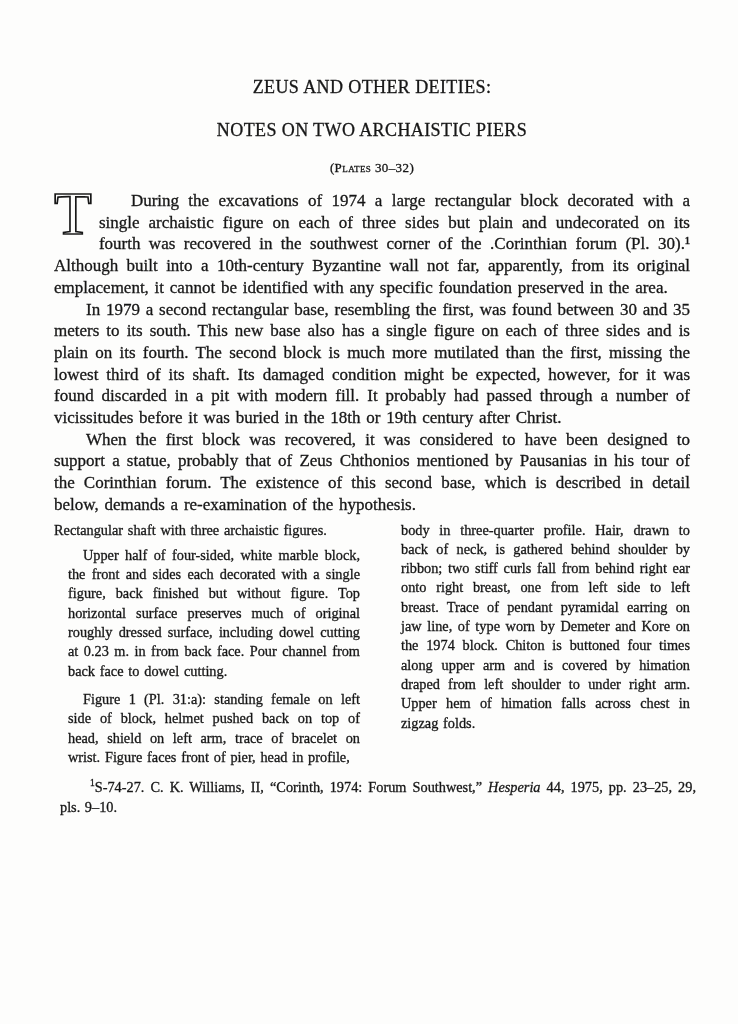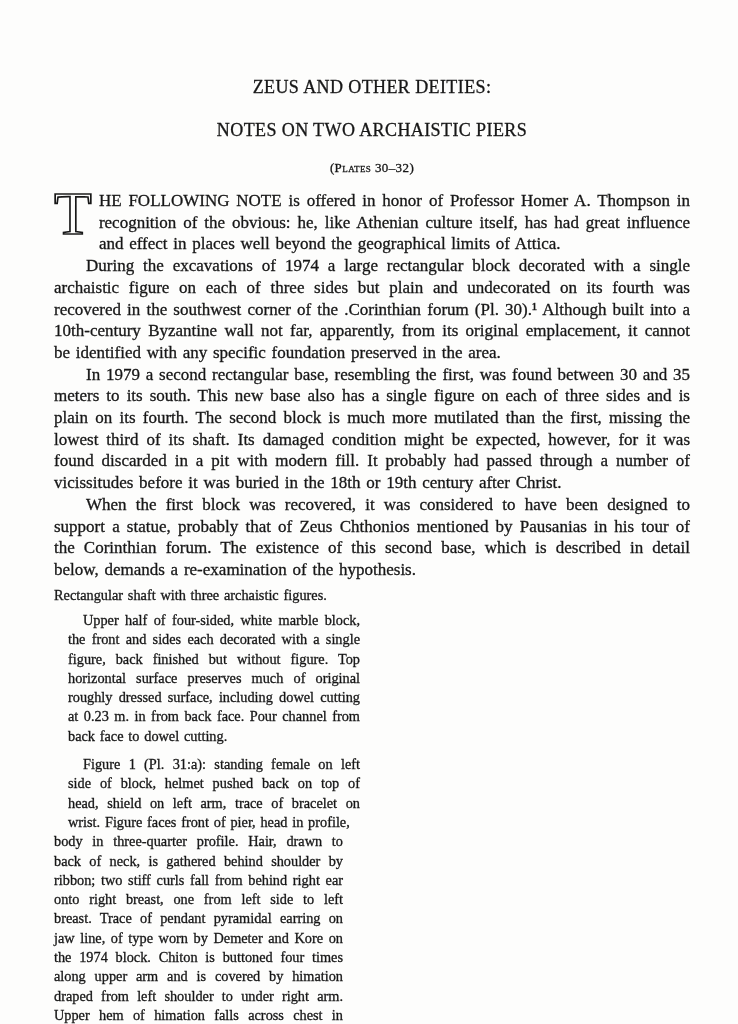--- a/index.html
+++ b/index.html
@@ -46,21 +46,20 @@
   .dropcap {
     float:left;
     font-size:62px; line-height:44px; height:44px;
     margin:1px 7px 0 0;
   }
 
   .columns {
     margin-top:5px;
     display:flex; justify-content:space-between;
     width:636px;
-    flex-direction:column;
   }
   .col.left { width:306px; }
   .col.right { width:289px; }
 
   .col p {
     font-size:14.3px; line-height:19.3px;
     text-align:justify;
     word-spacing:1.2px;
   }
   .col-heading { margin-bottom:6px; }
@@ -86,21 +85,21 @@
 <div class="page">
 
   <h1 class="title">
     <span class="tl tl1">ZEUS AND OTHER DEITIES:</span>
     <span class="tl tl2">NOTES ON TWO ARCHAISTIC PIERS</span>
   </h1>
 
   <div class="plates">(Plates 30–32)</div>
 
   <div class="body-text">
-    <p class="bp"><span class="dropcap">T</span><span>HE FOLLOWING NOTE is offered in honor of Professor Homer A. Thompson in recognition of the obvious: he, like Athenian culture itself, has had great influence and effect in places well beyond the geographical limits of Attica.</span></p>
+    <p class="bp"><span class="dropcap">T</span></p>
     <p class="bp ind">During the excavations of 1974 a large rectangular block decorated with a single archaistic figure on each of three sides but plain and undecorated on its fourth was recovered in the southwest corner of the .Corinthian forum (Pl. 30).¹ Although built into a 10th-century Byzantine wall not far, apparently, from its original emplacement, it cannot be identified with any specific foundation preserved in the area.</p>
     <p class="bp ind">In 1979 a second rectangular base, resembling the first, was found between 30 and 35 meters to its south. This new base also has a single figure on each of three sides and is plain on its fourth. The second block is much more mutilated than the first, missing the lowest third of its shaft. Its damaged condition might be expected, however, for it was found discarded in a pit with modern fill. It probably had passed through a number of vicissitudes before it was buried in the 18th or 19th century after Christ.</p>
     <p class="bp ind">When the first block was recovered, it was considered to have been designed to support a statue, probably that of Zeus Chthonios mentioned by Pausanias in his tour of the Corinthian forum. The existence of this second base, which is described in detail below, demands a re-examination of the hypothesis.</p>
   </div>
 
   <div class="columns">
     <div class="col left">
       <p class="col-heading">Rectangular shaft with three archaistic figures.</p>
       <p class="cp blk ind2">Upper half of four-sided, white marble block, the front and sides each decorated with a single figure, back finished but without figure. Top horizontal surface preserves much of original roughly dressed surface, including dowel cutting at 0.23 m. in from back face. Pour channel from back face to dowel cutting.</p>
       <p class="cp blk ind2 gap">Figure 1 (Pl. 31:a): standing female on left side of block, helmet pushed back on top of head, shield on left arm, trace of bracelet on wrist. Figure faces front of pier, head in profile,</p>

